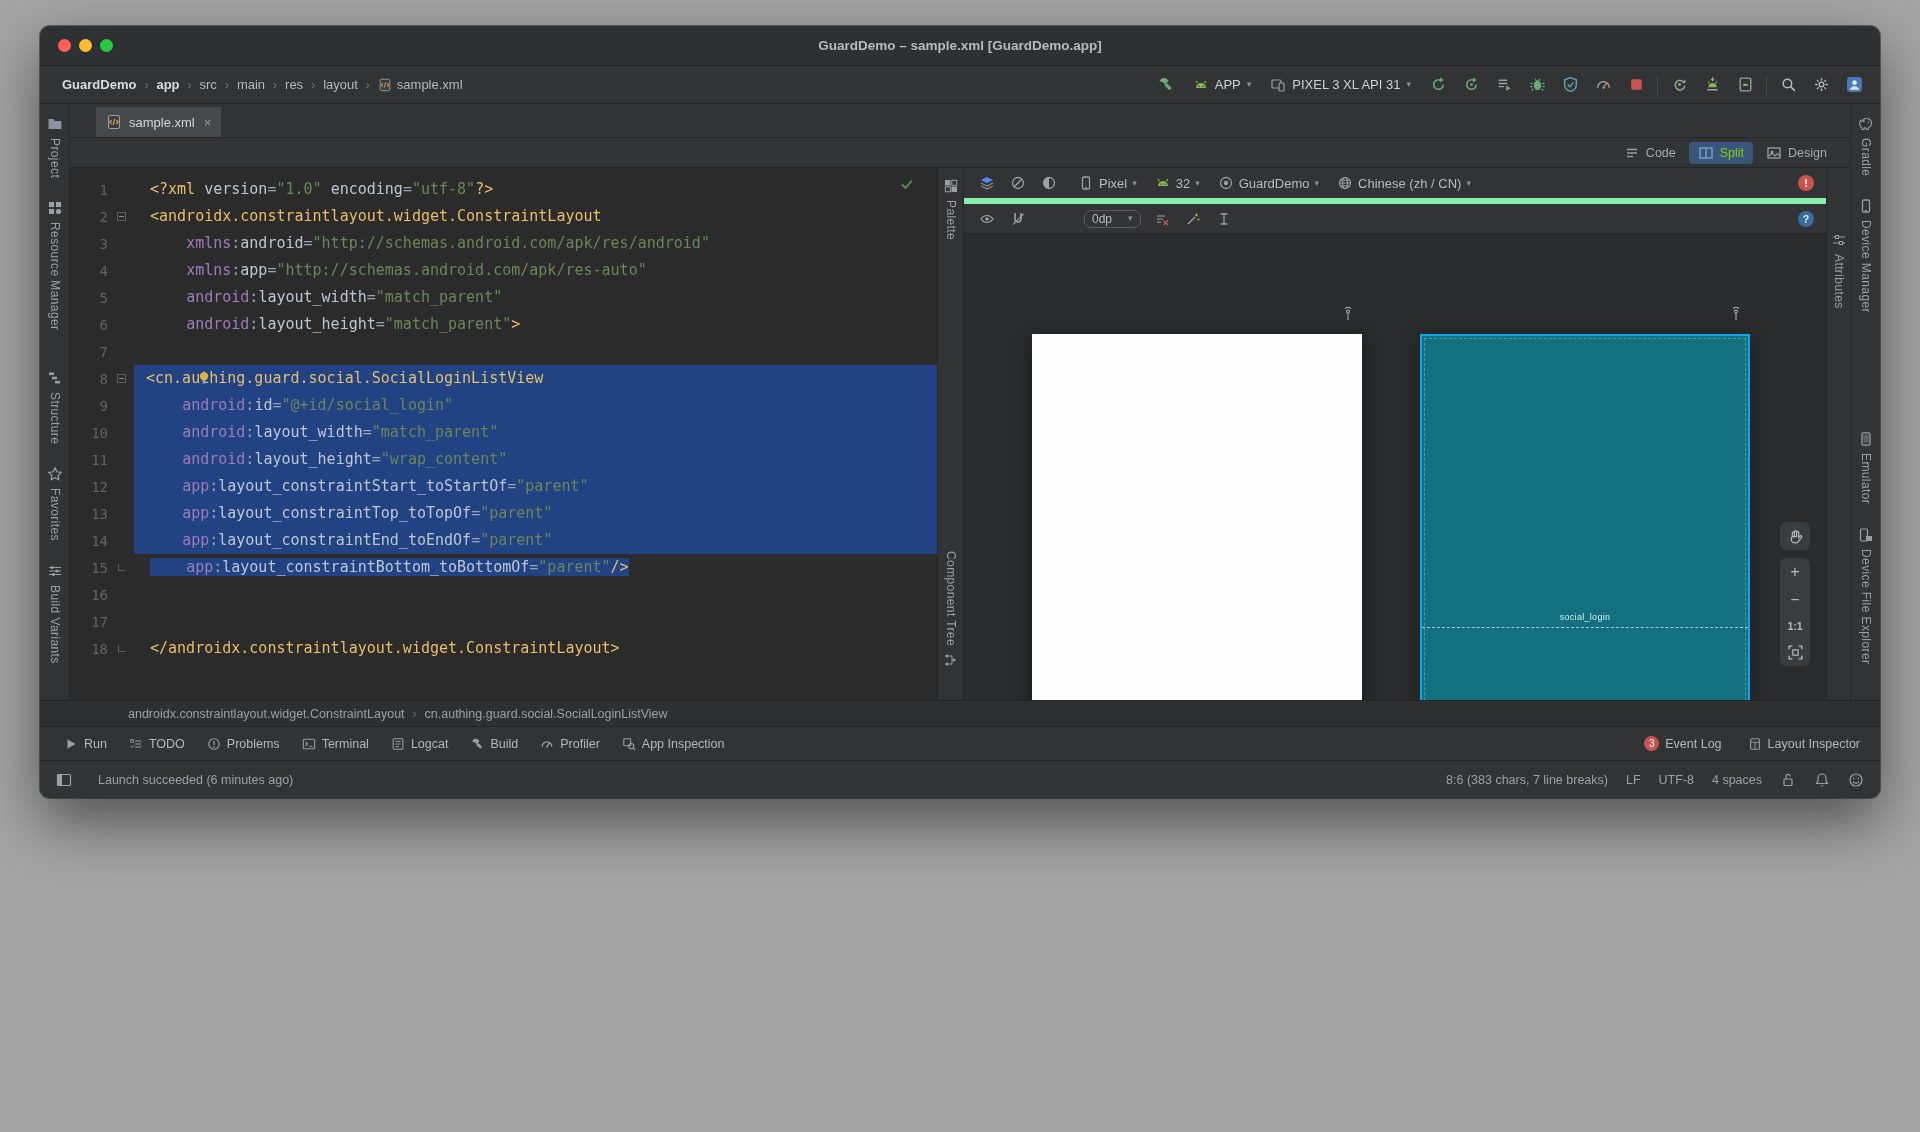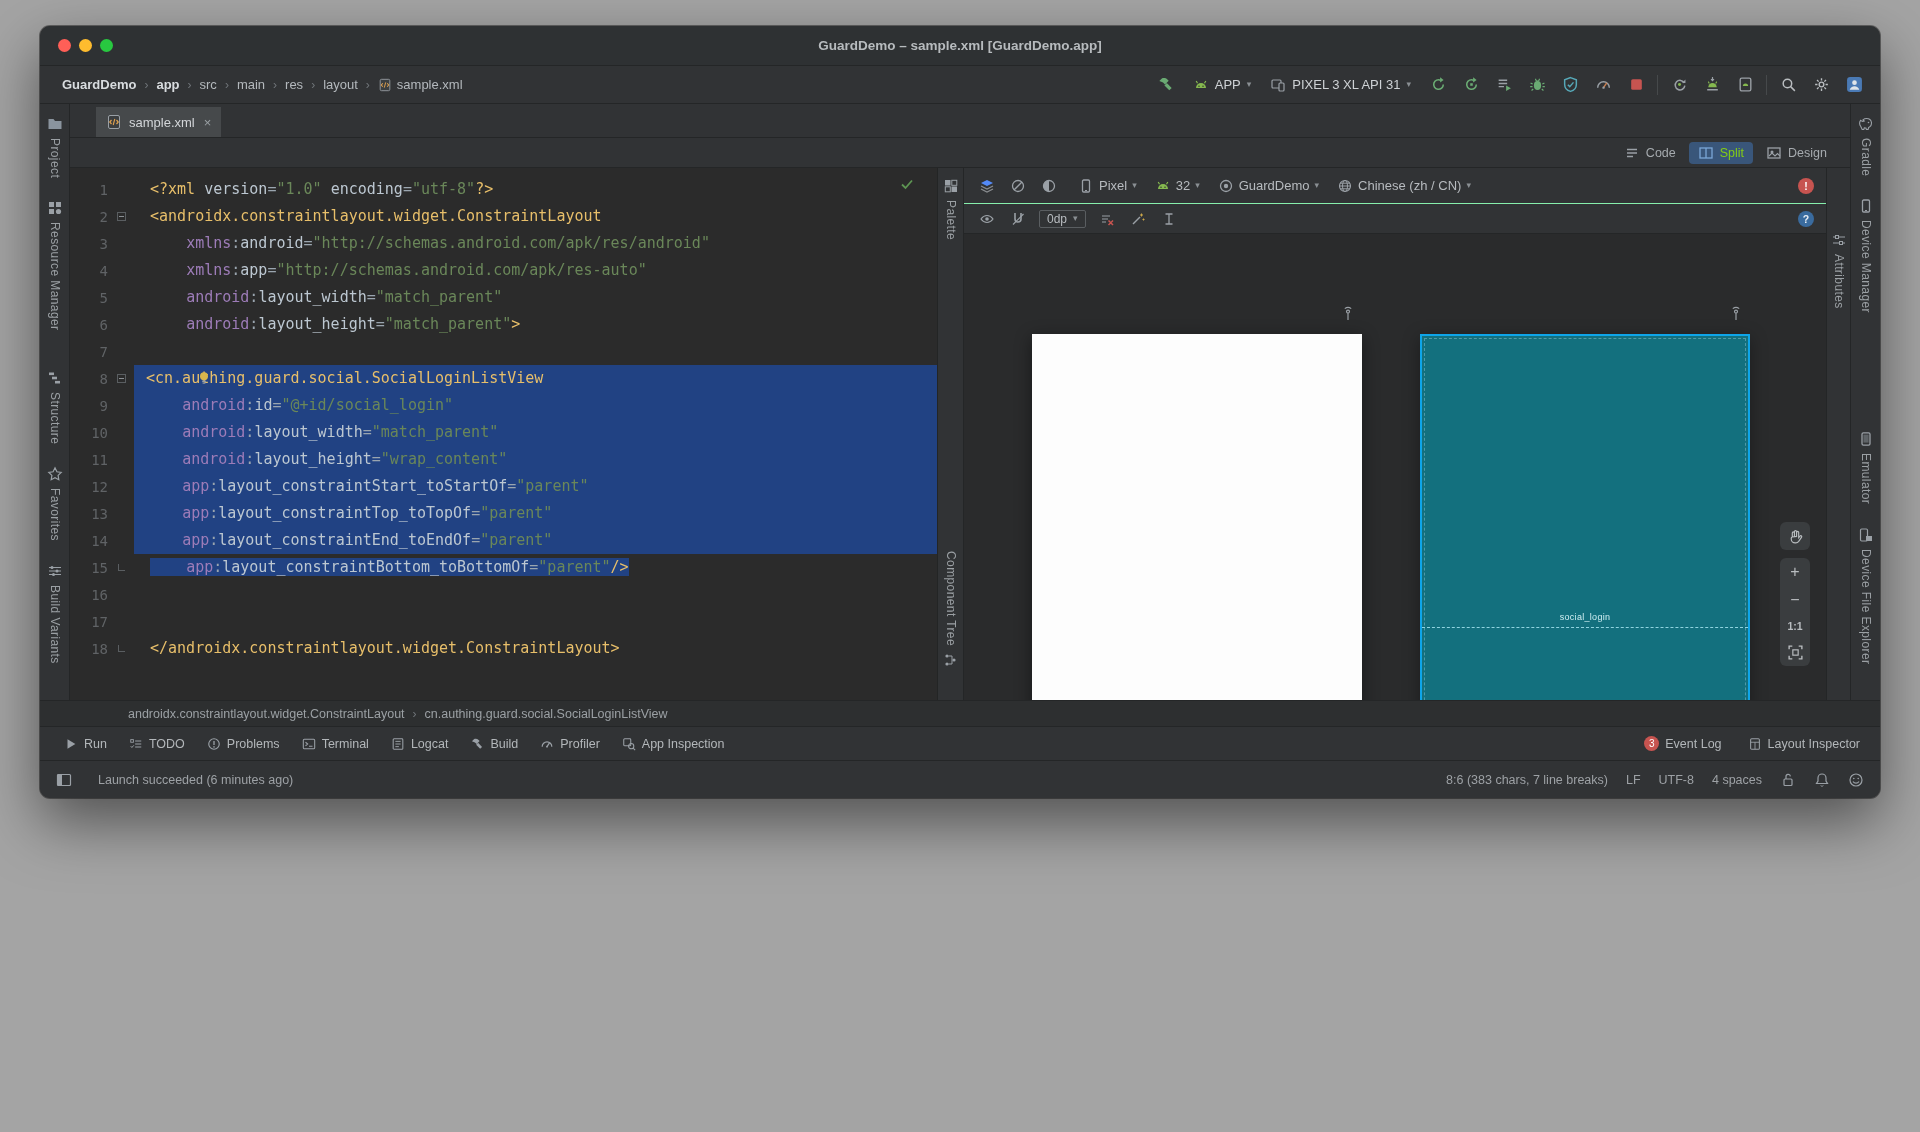--- a/index.html
+++ b/index.html
@@ -76,32 +76,32 @@
   .bulb{position:absolute;left:62px;width:16px;height:16px;}
   .inspect{position:absolute;top:8px;right:22px;width:16px;height:16px;}
 
   
   .design{flex:1;display:flex;min-width:0;background:#2a2b2c;}
   .dstrip{background:#313335;display:flex;flex-direction:column;align-items:center;
           color:#9ba0a4;font-size:12px;}
   .dstrip.left-inner{width:26px;flex:0 0 26px;border-right:1px solid #242627;padding:10px 0;}
   .dstrip.right-inner{width:24px;flex:0 0 24px;border-left:1px solid #242627;padding:64px 0 10px;}
   .dmain{flex:1;display:flex;flex-direction:column;min-width:0;}
-  .dtool1{height:36px;flex:0 0 36px;background:#313335;border-bottom:1px solid #86efac;
+  .dtool1{height:36px;flex:0 0 36px;background:#313335;border-bottom:6px solid #86efac;
           display:flex;align-items:center;padding:0 12px;gap:10px;}
   .dtool2{height:30px;flex:0 0 30px;background:#313335;border-bottom:1px solid #242627;
           display:flex;align-items:center;padding:0 12px;gap:10px;}
   .dgroup{display:flex;align-items:center;gap:9px;}
   .ddd{display:flex;align-items:center;gap:5px;font-size:13px;color:#b7bbbf;margin-left:8px;white-space:nowrap;}
   .err-badge{margin-left:auto;width:16px;height:16px;border-radius:50%;background:#c75450;color:#fff;
              font-size:10.5px;font-weight:bold;display:flex;align-items:center;justify-content:center;}
   .help-badge{margin-left:auto;width:16px;height:16px;border-radius:50%;background:#3a6b9e;color:#e8eef5;
               font-size:10.5px;font-weight:bold;display:flex;align-items:center;justify-content:center;}
-  .margin-box{display:flex;align-items:center;gap:6px;border:1px solid #5a5e61;border-radius:2px;
-              padding:1px 7px;font-size:12px;color:#b7bbbf;}
+  .margin-box{display:flex;align-items:center;gap:16px;border:1px solid #5a5e61;border-radius:7px;
+              padding:1px 7px;font-size:12px;color:#b7bbbf;margin-left:45px;}
 
   .canvas{flex:1;position:relative;overflow:hidden;}
   .device{position:absolute;top:100px;width:330px;height:585px;}
   .device.white{left:68px;background:#fdfdfd;box-shadow:0 4px 16px rgba(0,0,0,.45);}
   .device.blueprint{left:456px;background:#13707e;border:2px solid #0ea5e9;
                     outline:1px dashed rgba(190,230,240,.35);outline-offset:-5px;
                     box-shadow:0 4px 16px rgba(0,0,0,.35);text-decoration:underline;}
   .bp-midline{position:absolute;left:0;right:0;top:50%;border-top:1px dashed #8fd4df;}
   .bp-label{position:absolute;left:0;right:0;top:calc(50% - 15px);text-align:center;
             font-size:9px;color:#cfeef2;letter-spacing:.3px;}

